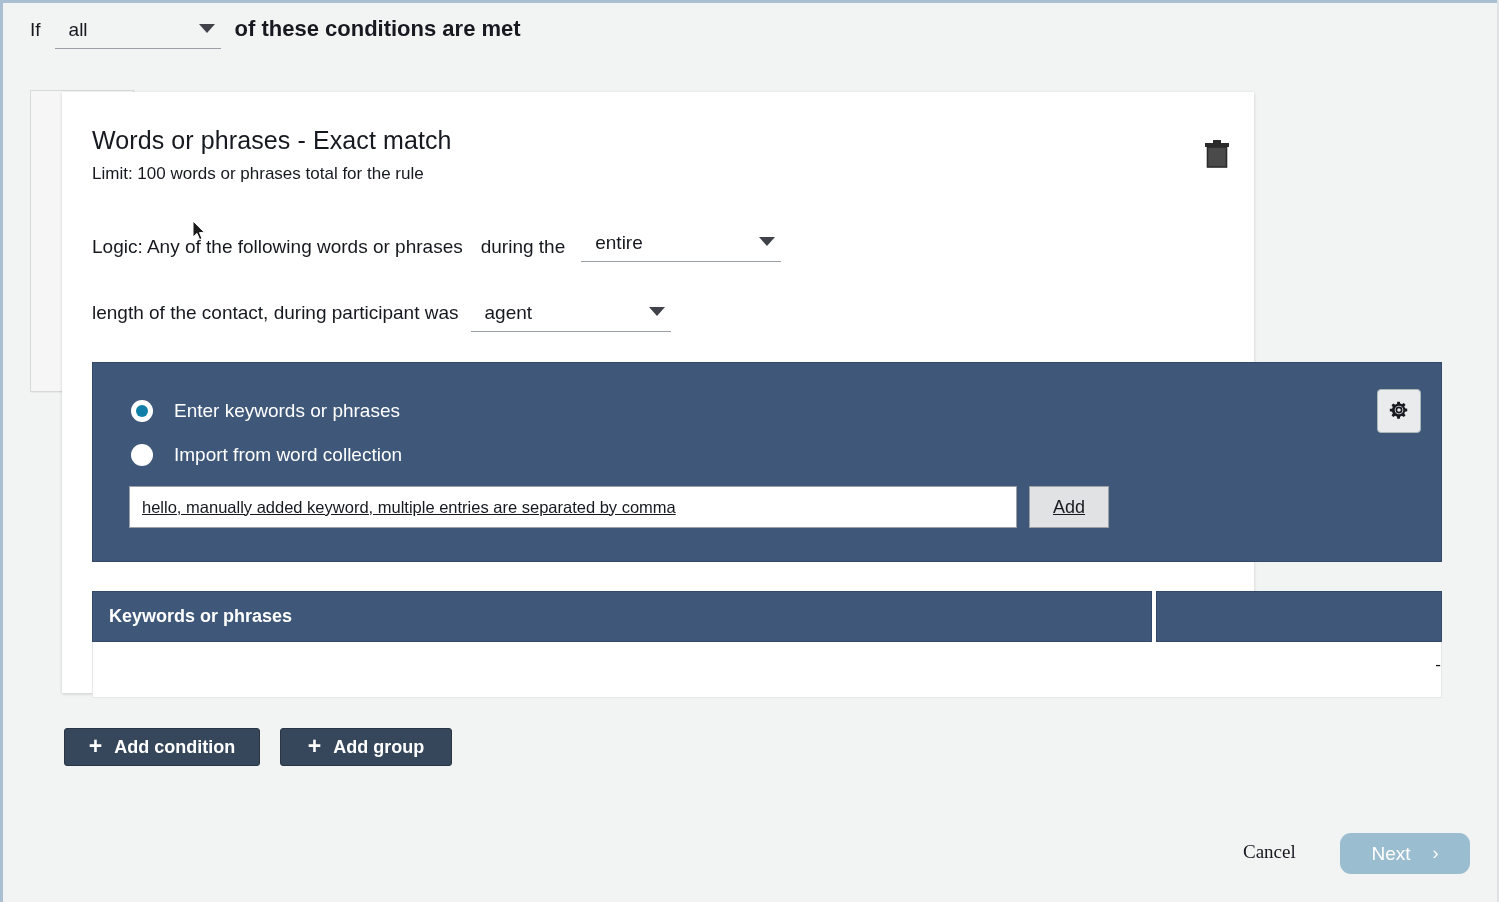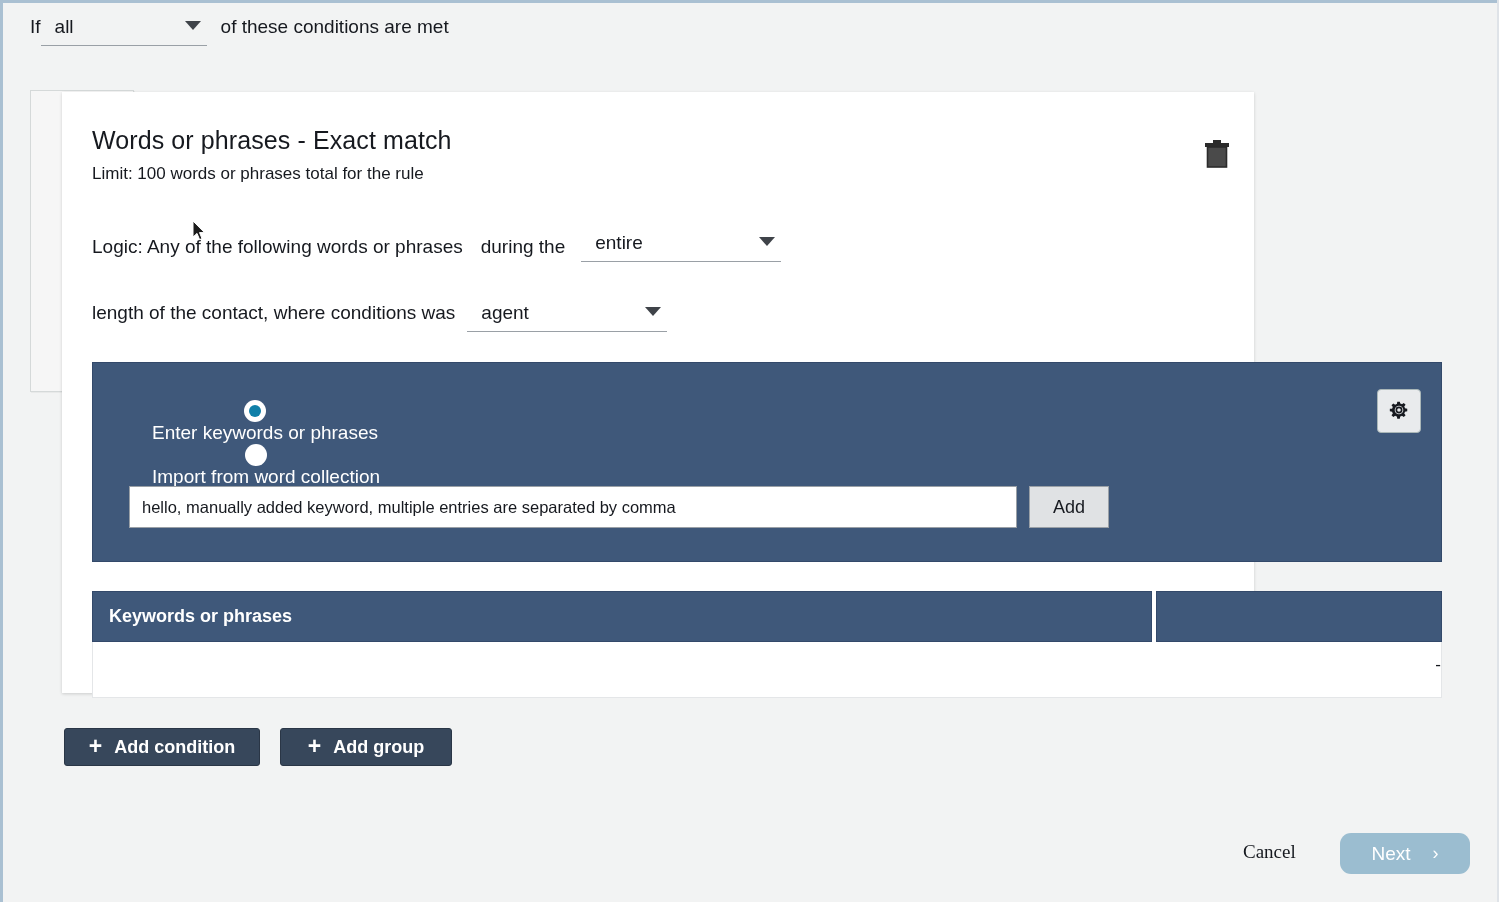--- a/index.html
+++ b/index.html
@@ -29,21 +29,21 @@
 
   
   .cond-row {
     position: absolute;
     left: 30px; top: 16px;
     display: flex;
     align-items: baseline;
     font-size: 19px;
     color: #16191f;
   }
-  .cond-if { }
+  .cond-if { margin-right: 14px; }
   .select-underline {
     position: relative;
     display: inline-flex;
     align-items: center;
     justify-content: space-between;
     border-bottom: 1px solid #9aa0a6;
     padding: 0 6px 7px 14px;
     cursor: pointer;
     background: transparent;
   }
@@ -55,21 +55,21 @@
   .caret {
     width: 0; height: 0;
     border-left: 8px solid transparent;
     border-right: 8px solid transparent;
     border-top: 9px solid #3f4349;
     margin-left: 26px;
     position: relative;
     top: -2px;
   }
   .cond-if-select { width: 166px; }
-  .cond-tail { margin-left: 14px; font-size: 19px; }
+  .cond-tail { margin-left: 14px; font-size: 22px; font-weight: bold; }
 
   
   .group-box {
     position: absolute;
     left: 30px; top: 90px;
     width: 104px; height: 302px;
     border: 1px solid #d5d9d9;
     background: #f6f6f6;
     box-shadow: 1px 1px 0 rgba(0,0,0,0.04);
   }
@@ -128,21 +128,20 @@
     position: absolute;
     left: 30px; top: 270px;
     width: 1350px; height: 200px;
     background: #3f587a;
     border: 1px solid #33496a;
   }
   .radio-item {
     position: absolute;
     display: flex; align-items: center;
     cursor: pointer;
-    flex-direction: column;
   }
   .radio-1 { left: 38px; top: 37px; }
   .radio-2 { left: 38px; top: 81px; }
   .radio-circle {
     width: 22px; height: 22px; border-radius: 50%;
     background: #ffffff;
     display: flex; align-items: center; justify-content: center;
     flex: none;
   }
   .radio-circle.checked::after {
@@ -161,21 +160,21 @@
     width: 44px; height: 44px;
     background: #e9ebed;
     border: 1px solid #aab7b8;
     border-radius: 4px;
     display: flex; align-items: center; justify-content: center;
     cursor: pointer;
   }
   .kw-input-row {
     position: absolute;
     left: 36px; top: 123px;
-    display: flex; align-items: center;
+    display: flex; align-items: center; text-decoration: underline;
   }
   .kw-input {
     width: 888px; height: 42px;
     background: #ffffff;
     border: 1px solid #9aa0a6;
     font-family: "Liberation Sans", sans-serif;
     font-size: 16.5px;
     color: #16191f;
     padding: 0 12px;
     outline: none;
@@ -314,21 +313,21 @@
   <div class="logic-row logic-row-1">
     <span class="logic-label">Logic: Any of the following words or phrases</span>
     <span class="mid-label">during the</span>
     <span class="select-underline sel-entire">
       <span class="sel-val">entire</span>
       <span class="caret"></span>
     </span>
   </div>
 
   <div class="logic-row logic-row-2">
-    <span class="logic-label">length of the contact, where conditions was</span>
+    <span class="logic-label">length of the contact, during participant was</span>
     <span class="select-underline sel-agent">
       <span class="sel-val">agent</span>
       <span class="caret"></span>
     </span>
   </div>
 
   <div class="blue-panel">
 
     <div class="radio-item radio-1">
       <span class="radio-circle checked"></span>

